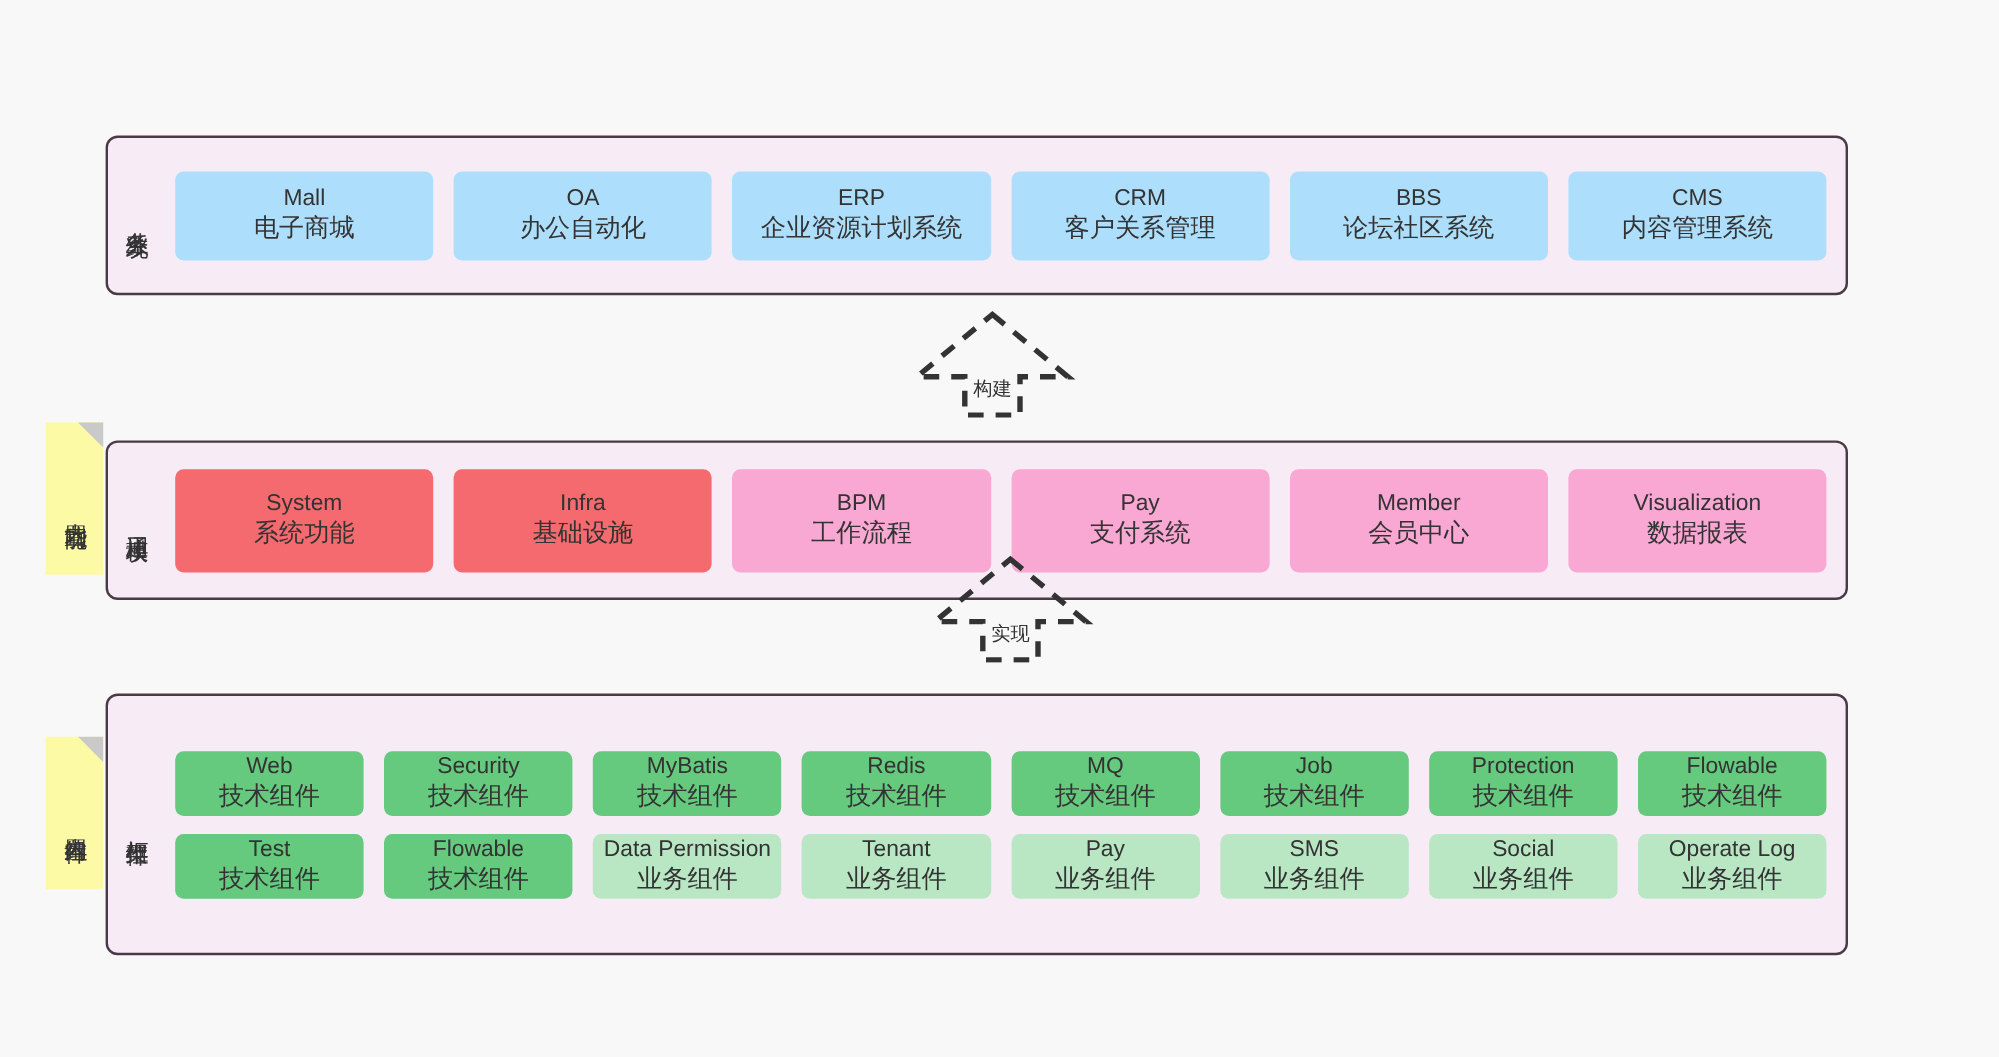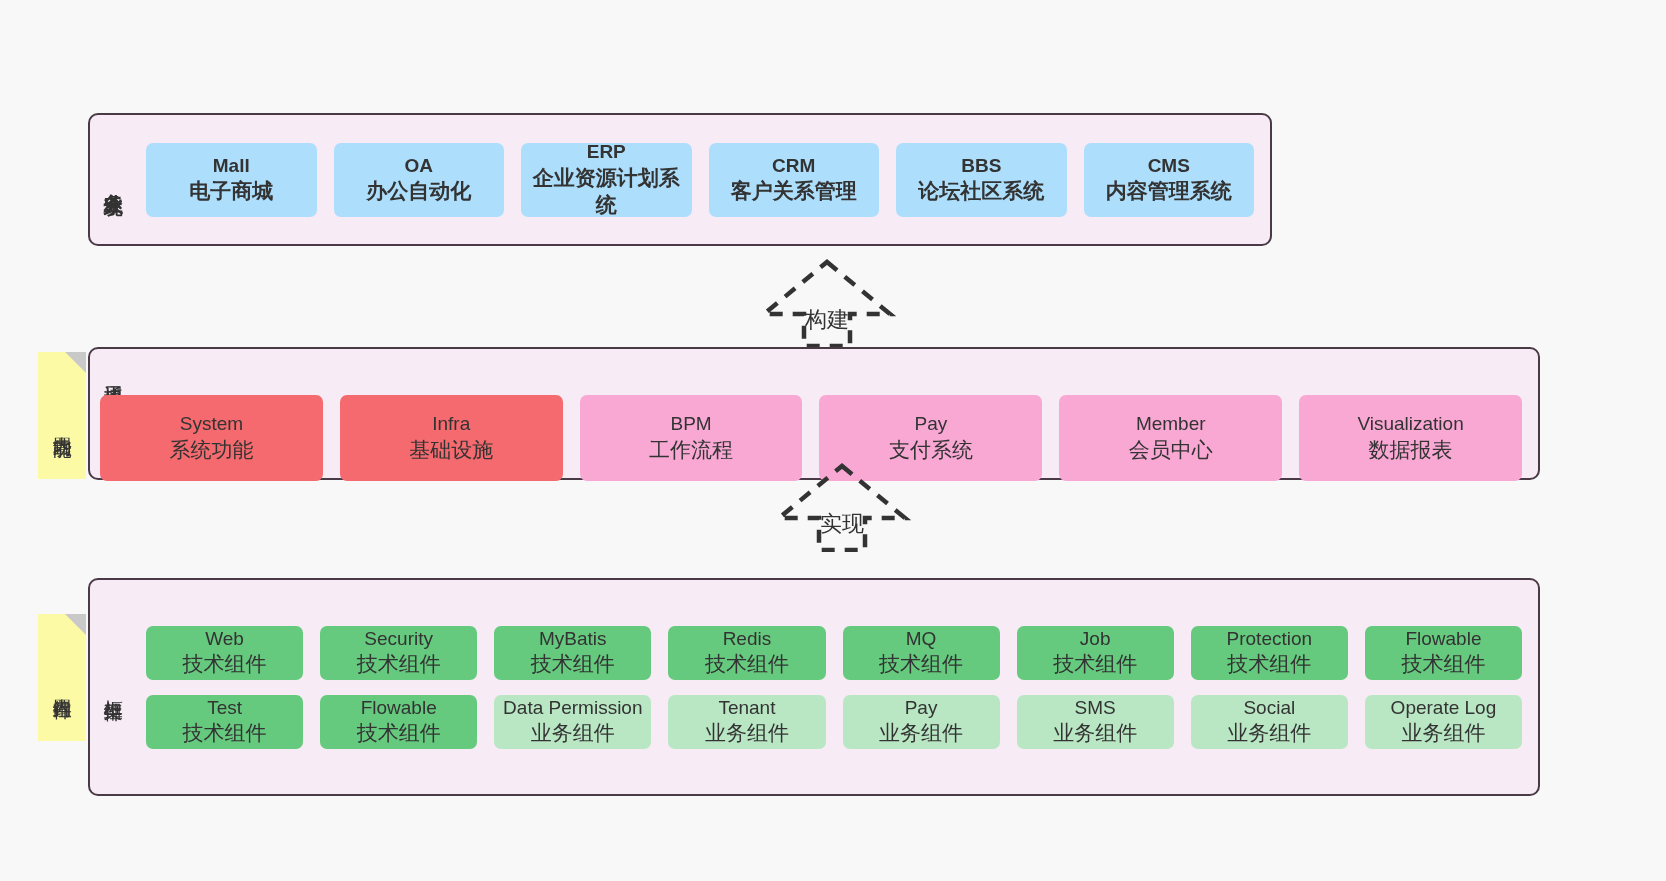--- a/index.html
+++ b/index.html
@@ -84,22 +84,22 @@
     color: #333333;
   }
 
   .blue   { background: #addffd; }
   .red    { background: #f46a6e; }
   .pink   { background: #f9a8d4; text-align: right; }
   .green  { background: #65c97e; }
   .lgreen { background: #b9e7c4; }
 
   
-  #layer-business { left: 88px;  top: 113px; width: 1184px; height: 133px; font-weight: bold; }
-  #layer-modules  { left: 88px;  top: 347px; width: 1452px; height: 133px; flex-direction: column; }
+  #layer-business { left: 88px;  top: 113px; width: 1452px; height: 133px; }
+  #layer-modules  { left: 88px;  top: 367px; width: 1452px; height: 133px; }
   #layer-framework{ left: 88px;  top: 578px; width: 1452px; height: 218px; }
 
   #layer-business .card { height: 74px; }
   #layer-modules  .card { height: 86px; }
   #layer-framework .card { height: 54px; }
 
   
   .note {
     position: absolute;
     width: 48px;
@@ -137,21 +137,21 @@
     width: 140px;
     height: 90px;
   }
   .arrow svg { display: block; width: 140px; height: 90px; }
   .arrow-label {
     position: absolute;
     left: 0;
     right: 0;
     bottom: 13px;
     text-align: center;
-    font-size: 22px;
+    font-size: 16px;
     color: #333333;
     user-select: none;
   }
   #arrow-build   { left: 757px; top: 258px; }
   #arrow-realize { left: 772px; top: 462px; }
 </style>
 </head>
 <body>
 
 <div class="canvas">

